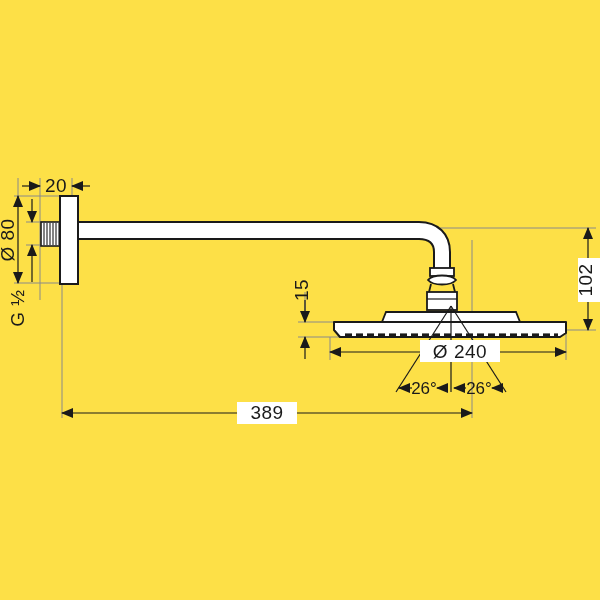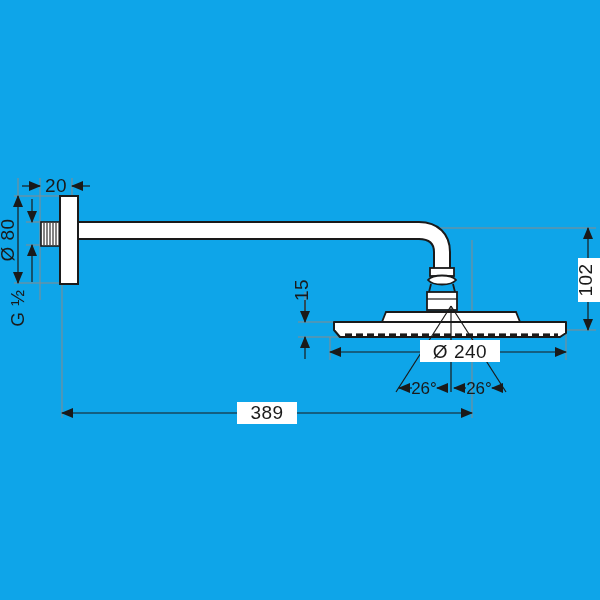--- a/index.html
+++ b/index.html
@@ -7,21 +7,21 @@
     padding: 0;
     background: #ffffff;
   }
   body {
     font-family: "Liberation Sans", sans-serif;
   }
   #canvas {
     position: relative;
     width: 600px;
     height: 600px;
-    background: #0ea5e9;
+    background: #fde047;
     overflow: hidden;
   }
   #canvas svg {
     position: absolute;
     top: 0;
     left: 0;
     display: block;
   }
   .dim-text {
     font-family: "Liberation Sans", sans-serif;

